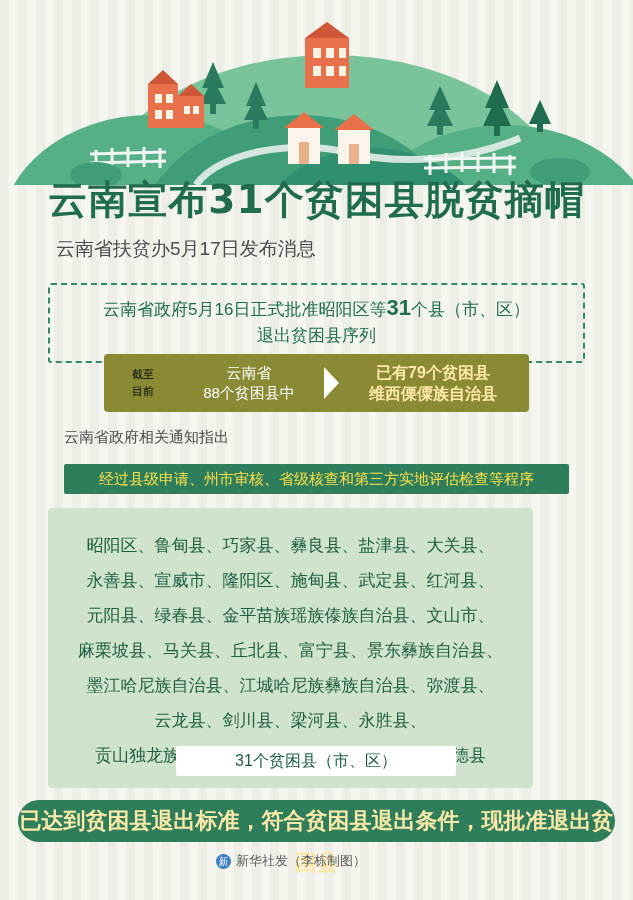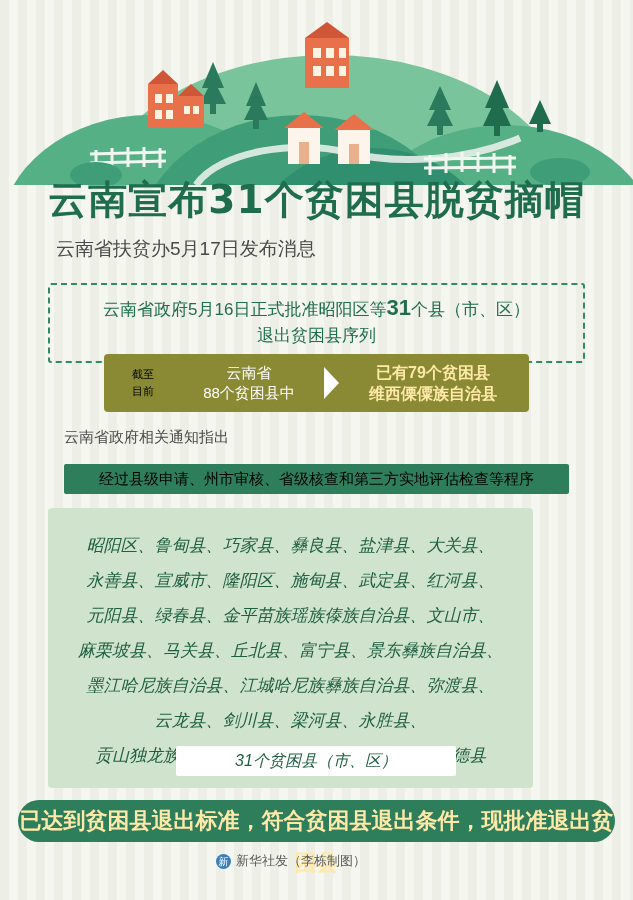--- a/index.html
+++ b/index.html
@@ -139,37 +139,36 @@
     color: #4a4a4a;
   }
   .notice-bar {
     position: absolute;
     top: 464px;
     left: 64px;
     width: 505px;
     height: 30px;
     background: #2e7d5b;
     border-radius: 2px;
-    color: #000000;
+    color: #fde047;
     font-size: 15px;
     line-height: 30px;
     text-align: center;
     box-sizing: border-box;
   }
 
   
   .county-panel {
     position: absolute;
     top: 508px;
     left: 48px;
     width: 485px;
     height: 280px;
     background: #cfe3cd;
     border-radius: 4px;
-    font-style: italic;
   }
   .county-lines {
     padding: 20px 18px 0 18px;
     text-align: center;
   }
   .county-line {
     font-size: 17px;
     color: #1f5f41;
     line-height: 35px;
     white-space: nowrap;

